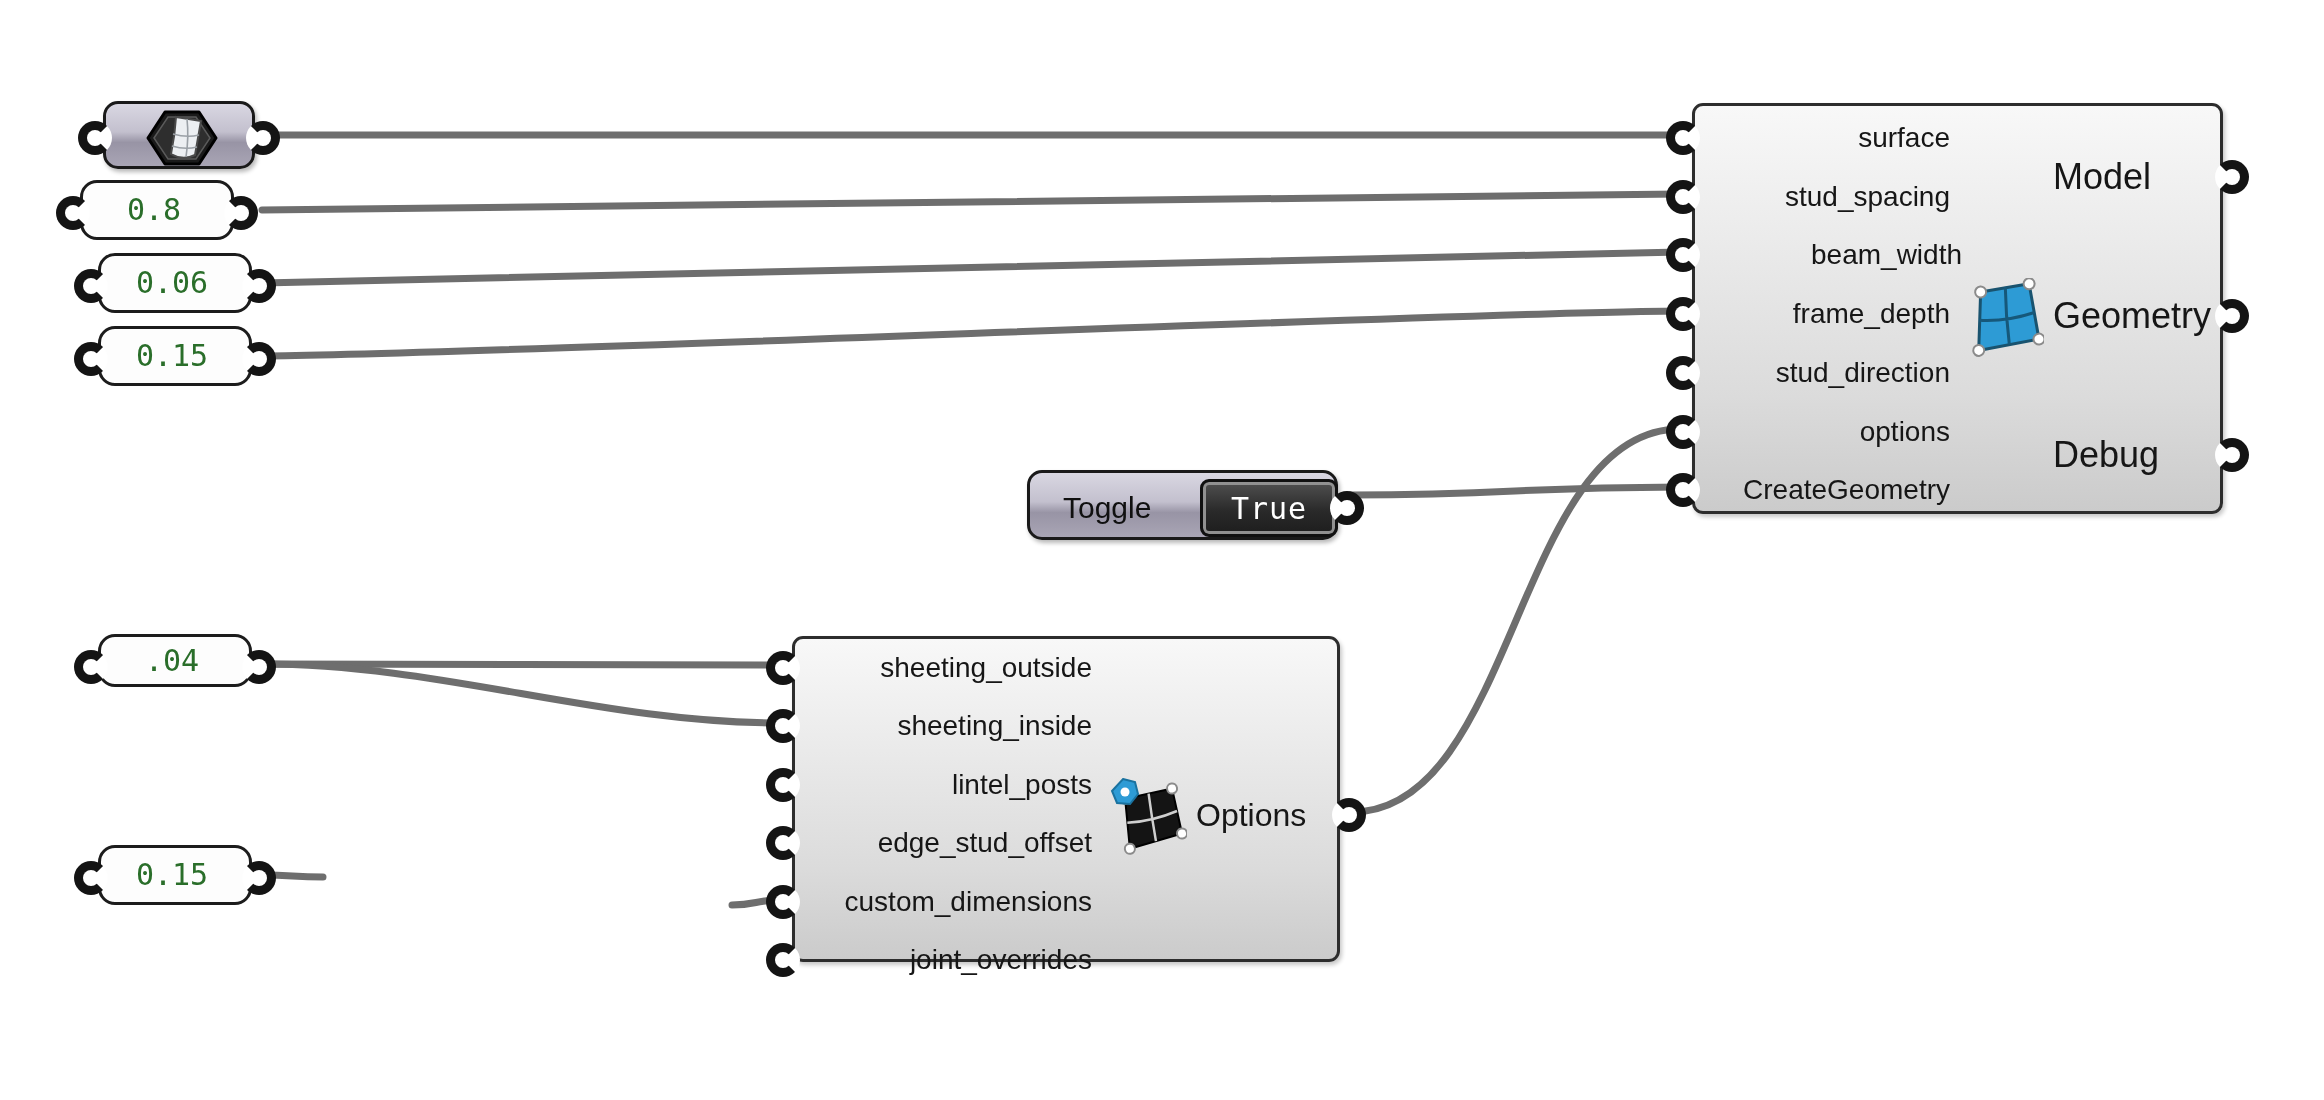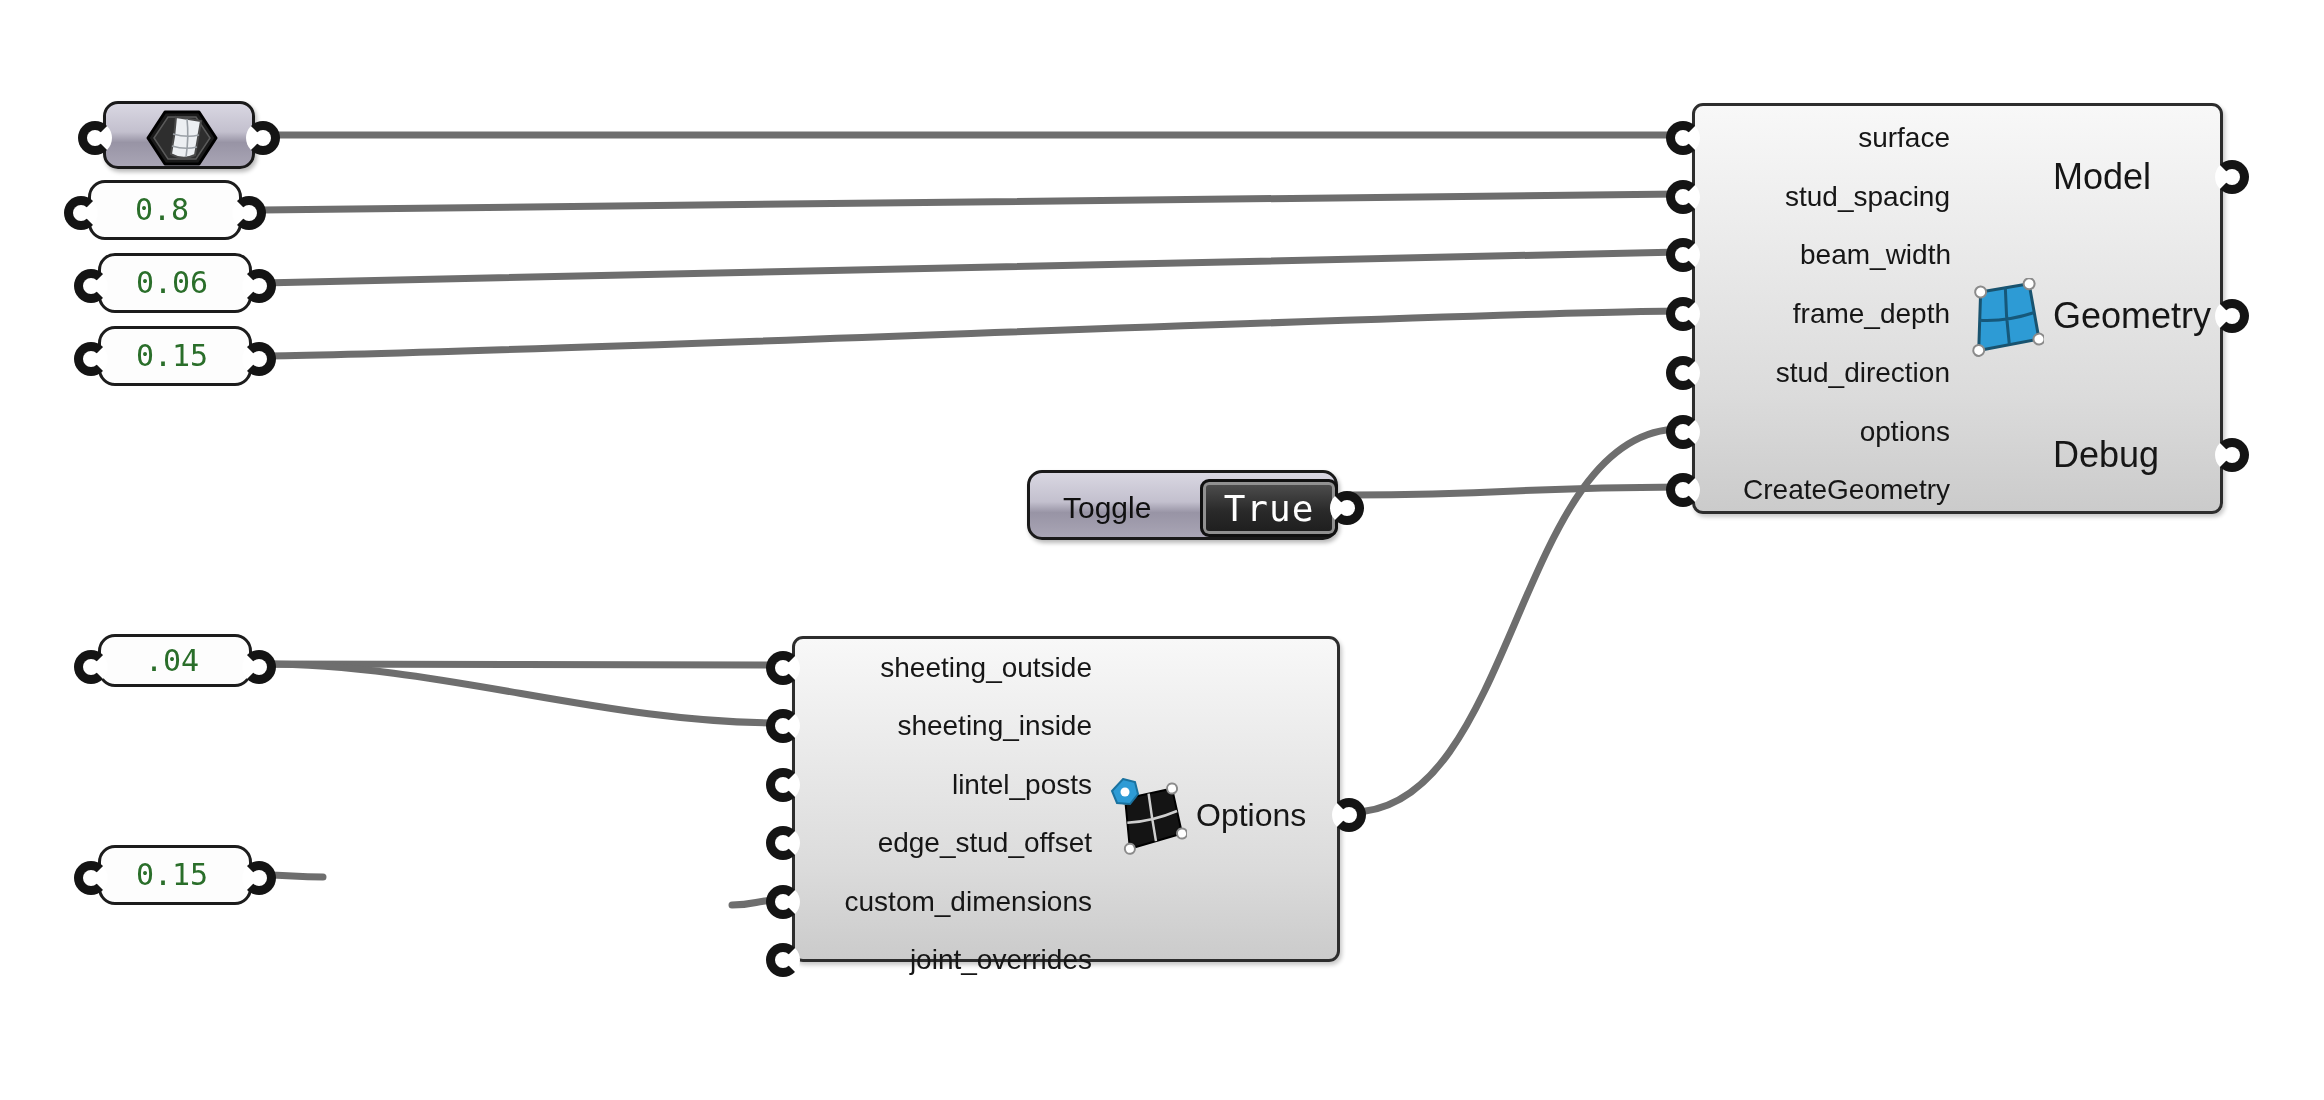--- a/index.html
+++ b/index.html
@@ -32,21 +32,21 @@
     text-align:center;font-family:"DejaVu Sans Mono",monospace;font-size:30px;color:#2a6e2a;
   }
   .icon{position:absolute;}
   .toggle-label{position:absolute;left:33px;top:35px;transform:translateY(-50%);font-size:30px;color:#101010;}
   .true-box{
     position:absolute;left:170px;top:6px;width:138px;height:58px;border-radius:9px;
     background:linear-gradient(180deg,#505050 0%,#2a2a2a 55%,#1d1d1d 100%);
     border:3px solid #101010;box-shadow:inset 0 0 0 3px #909090;box-sizing:border-box;
     display:flex;align-items:center;justify-content:center;
   }
-  .true-box span{font-family:"DejaVu Sans Mono",monospace;font-size:36px;color:#ffffff;letter-spacing:1px;}
+  .true-box span{font-family:"DejaVu Sans Mono",monospace;font-size:30px;color:#ffffff;letter-spacing:1px;}
 </style>
 </head>
 <body>
 
 <div id="canvas">
 
   <svg id="wires">
       <path d="M265,135 C445,135 1500,135 1680,135" fill="none" stroke="#6e6e6e" stroke-width="7" stroke-linecap="round"></path>
       <path d="M262,210 C442,210 1500,194 1680,194" fill="none" stroke="#6e6e6e" stroke-width="7" stroke-linecap="round"></path>
       <path d="M262,283 C442,283 1500,252 1680,252" fill="none" stroke="#6e6e6e" stroke-width="7" stroke-linecap="round"></path>
@@ -63,21 +63,21 @@
     <span class="nub l" style="left:-28px;top:17px;"></span>
     <span class="nub r" style="right:-28px;top:17px;"></span>
     <svg class="icon" style="left:39px;top:5px;" width="74" height="58" viewBox="0 0 74 58">
       <polygon points="3,29 20,3 54,3 71,29 54,55 20,55" fill="#1a1a1a" stroke="#000" stroke-width="3" stroke-linejoin="round"></polygon>
       <polygon points="9,29 23,8 51,8 65,29 51,50 23,50" fill="#2e2e2e" stroke="#5a5a5a" stroke-width="1.5"></polygon>
       <path d="M31 8 L56 12 L50 46 Q38 52 26 45 Q30 26 31 8 Z" fill="#eceff2" stroke="#4a4a4a" stroke-width="2"></path>
       <path d="M42 10 Q44 28 41 48 M28 25 Q42 29 54 26 M27 37 Q40 41 52 38" fill="none" stroke="#9aa0a6" stroke-width="1.6"></path>
     </svg>
   </div>
 
-  <div class="node panel" style="left:88px;top:180px;width:154px;height:60px;">
+  <div class="node panel" style="left:80px;top:180px;width:154px;height:60px;">
     <span class="nub l" style="left:-27px;top:13px;"></span>
     <span class="nub r" style="right:-27px;top:13px;"></span>
     <span class="pvalue">0.8</span>
   </div>
 
   <div class="node panel" style="left:98px;top:253px;width:154px;height:60px;">
     <span class="nub l" style="left:-27px;top:13px;"></span>
     <span class="nub r" style="right:-27px;top:13px;"></span>
     <span class="pvalue">0.06</span>
   </div>
@@ -147,21 +147,21 @@
     <span class="nub l" style="left:-29px;top:191px;"></span>
     <span class="nub l" style="left:-29px;top:250px;"></span>
     <span class="nub l" style="left:-29px;top:309px;"></span>
     <span class="nub l" style="left:-29px;top:367px;"></span>
     <span class="nub r" style="right:-29px;top:54px;"></span>
     <span class="nub r" style="right:-29px;top:193px;"></span>
     <span class="nub r" style="right:-29px;top:332px;"></span>
 
     <span class="in-label" style="right:270px;top:32px;">surface</span>
     <span class="in-label" style="right:270px;top:91px;">stud_spacing</span>
-    <span class="in-label" style="right:269px;top:149px;">beam_width</span>
+    <span class="in-label" style="right:258px;top:149px;">beam_width</span>
     <span class="in-label" style="right:270px;top:208px;">frame_depth</span>
     <span class="in-label" style="right:270px;top:267px;">stud_direction</span>
     <span class="in-label" style="right:270px;top:326px;">options</span>
     <span class="in-label" style="right:270px;top:384px;">CreateGeometry</span>
 
     <span class="out-label" style="left:358px;top:71px;">Model</span>
     <span class="out-label" style="left:358px;top:210px;">Geometry</span>
     <span class="out-label" style="left:358px;top:349px;">Debug</span>
 
     <svg class="icon" style="left:271px;top:172px;" width="78" height="80" viewBox="0 0 78 80">

